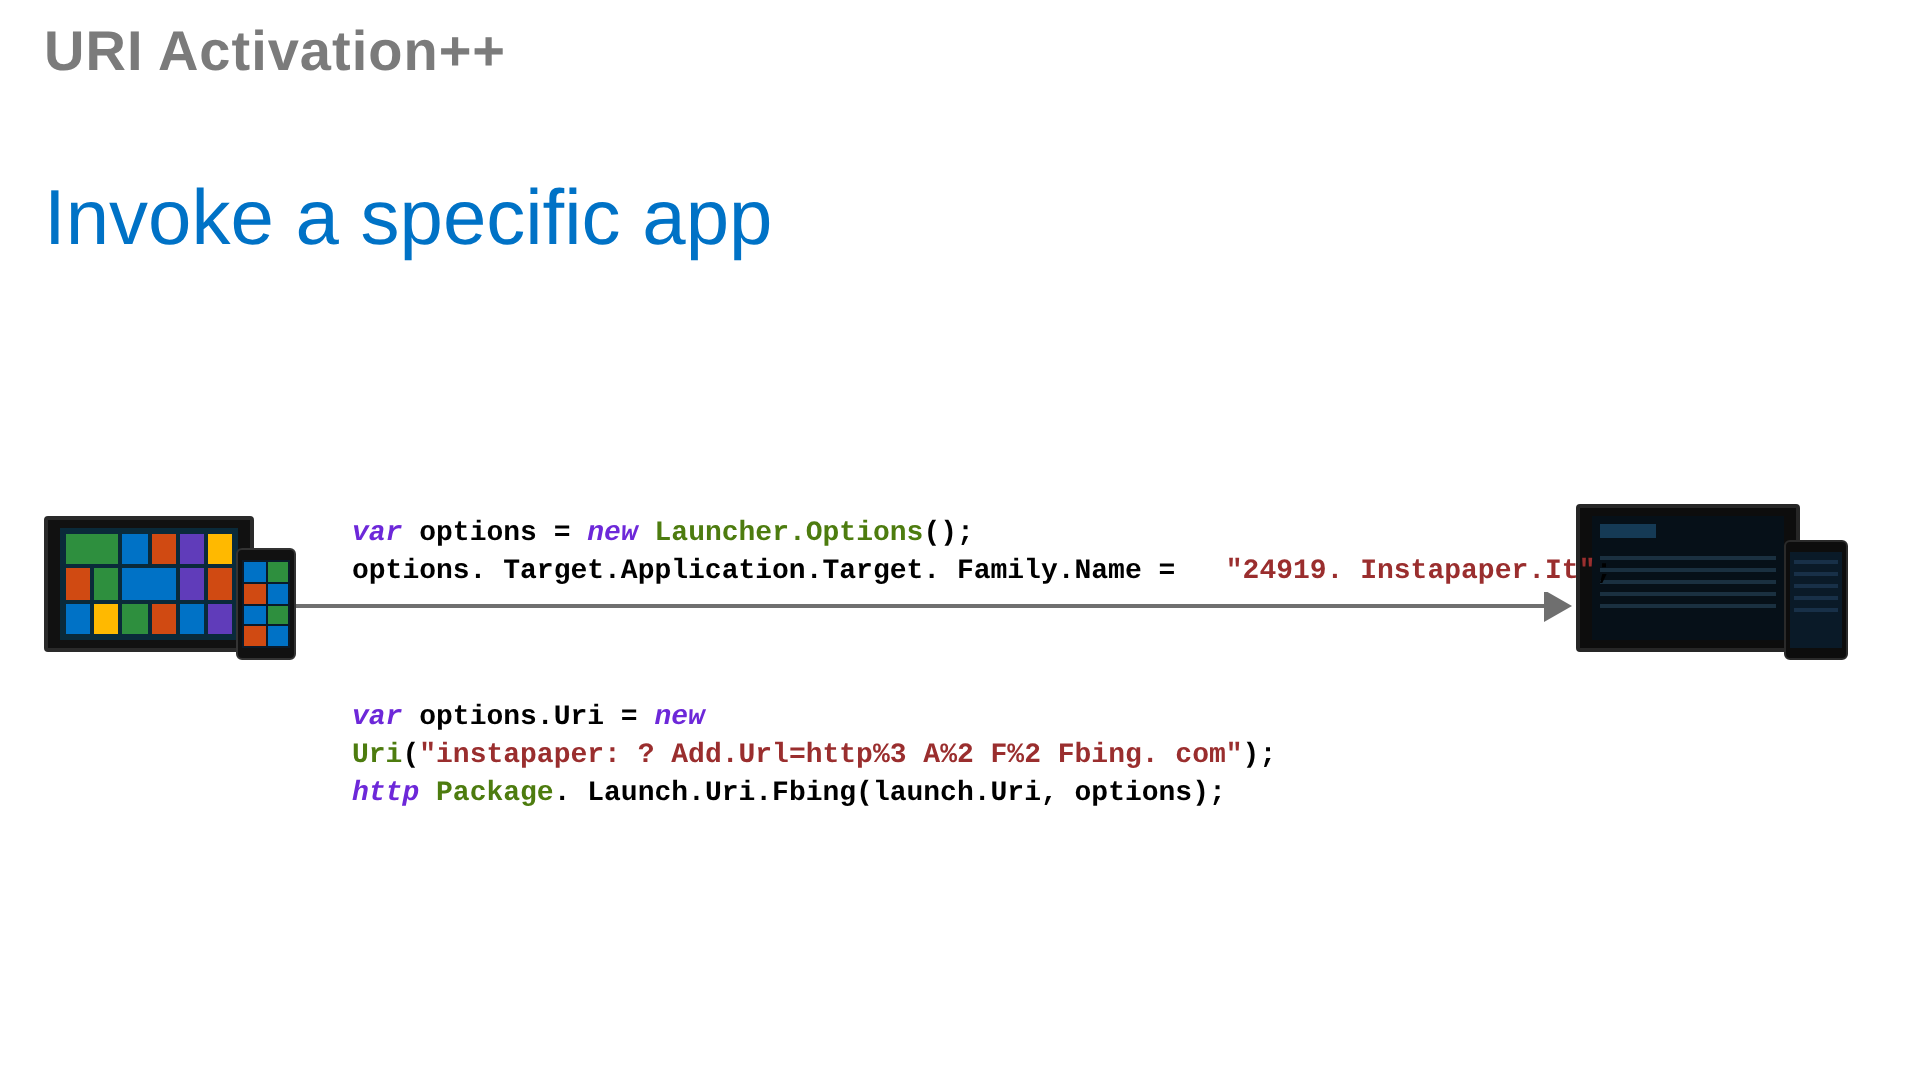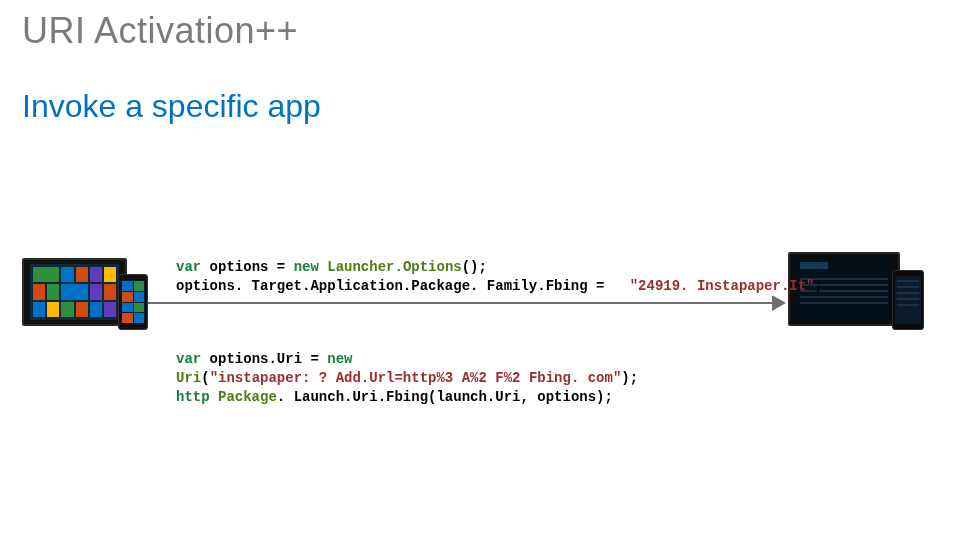--- a/index.html
+++ b/index.html
@@ -13,30 +13,30 @@
   }
   .slide {
     position: relative;
     width: 960px;
     height: 540px;
   }
   .title {
     position: absolute;
     left: 22px;
     top: 10px;
-    font-size: 36px;
-    font-weight: 400;
+    font-size: 28px;
+    font-weight: 700;
     color: #7b7b7b;
     letter-spacing: 0.5px;
   }
   .subtitle {
     position: absolute;
     left: 22px;
     top: 88px;
-    font-size: 32px;
+    font-size: 39px;
     font-weight: 400;
     color: #0072c6;
   }
   
   .left-devices {
     position: absolute;
     left: 22px;
     top: 258px;
     width: 140px;
     height: 80px;
@@ -172,21 +172,21 @@
     position: absolute;
     font-family: Consolas, "Courier New", monospace;
     font-size: 14px;
     line-height: 1.35;
     color: #000;
     font-weight: 600;
     white-space: pre;
     background: #fff;
     padding: 0 2px;
   }
-  .code .kw  { color: #15803d; }
+  .code .kw  { color: #6d28d9; font-style: italic; }
   .code .typ { color: #4d7c0f; }
   .code .str { color: #9a2e2e; }
   .code1 { left: 174px; top: 258px; width: 600px; }
   .code2 { left: 174px; top: 350px; width: 560px; }
 </style>
 </head>
 <body>
 
 <div class="slide">
 
@@ -248,19 +248,19 @@
           <div></div>
           <div></div>
           <div></div>
           <div></div>
           <div></div>
         </div>
     </div>
   </div>
 
   <div class="code code1"><span class="kw">var</span><span> options = </span><span class="kw">new</span><span> </span><span class="typ">Launcher.Options</span><span>();</span>
-<span>options. Target.Application.Package. Family.Fbing = </span><span>  </span><span class="str">"24919. Instapaper.It"</span><span>;</span></div>
+<span>options. Target.Application.Target. Family.Name = </span><span>  </span><span class="str">"24919. Instapaper.It"</span><span>;</span></div>
 
   <div class="code code2"><span class="kw">var</span><span> options.Uri = </span><span class="kw">new</span>
 <span class="typ">Uri</span><span>(</span><span class="str">"instapaper: ? Add.Url=http%3 A%2 F%2 Fbing. com"</span><span>);</span>
 <span class="kw">http</span><span> </span><span class="typ">Package</span><span>. Launch.Uri.Fbing(launch.Uri, options);</span></div>
 
 </div>
 
 </body></html>

